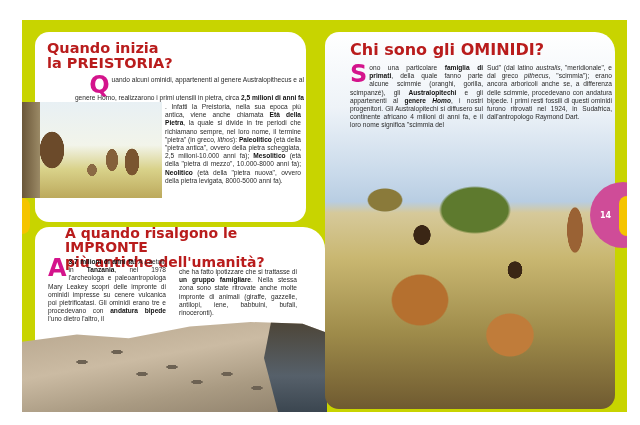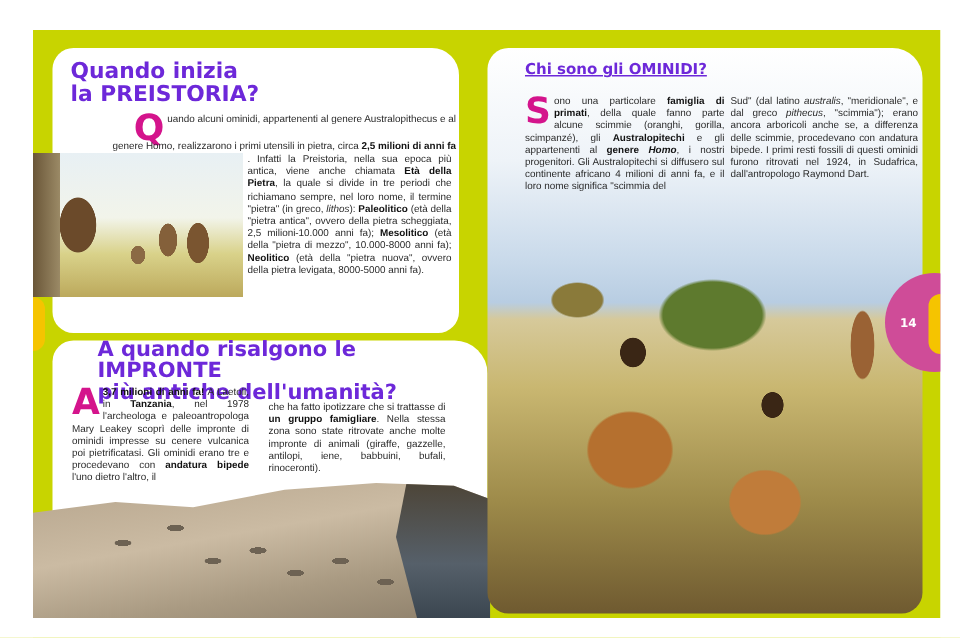--- a/index.html
+++ b/index.html
@@ -12,26 +12,26 @@
   }
 
   
   .panel {
     position: absolute; background: #ffffff; border-radius: 14px;
   }
   .panel-preistoria { left: 13px; top: 12px; width: 271px; height: 190px; border-radius: 14px 18px 14px 14px; }
   .panel-impronte { left: 13px; top: 207px; width: 297px; height: 185px; border-radius: 14px 22px 0 0; overflow: hidden; }
 
   .title {
-    position: absolute; color: #6d28d9; font-family: "DejaVu Sans", sans-serif;
+    position: absolute; color: #b91c1c; font-family: "DejaVu Sans", sans-serif;
     font-weight: bold; line-height: 1.02;
   }
   .title-preistoria { left: 27px; top: 21px; font-size: 14.5px; width: 200px; }
   .title-impronte { left: 44px; top: 222px; font-size: 14px; width: 260px; }
-  .title-ominidi { left: 350px; top: 42px; font-size: 10px; width: 240px; text-decoration: underline; }
+  .title-ominidi { left: 350px; top: 42px; font-size: 16px; width: 240px; }
 
   .body-text {
     position: absolute; font-family: "Liberation Sans", sans-serif; font-size: 6.6px;
     line-height: 8.2px; color: #2a2a2a; text-align: justify;
   }
   .body-text b { font-weight: bold; color: #111; }
   .dropcap {
     float: left; font-family: "DejaVu Sans", sans-serif; font-weight: bold;
     color: #d4148c; font-size: 24px; line-height: 18px; margin-right: 2px; margin-top: 1px;
   }

